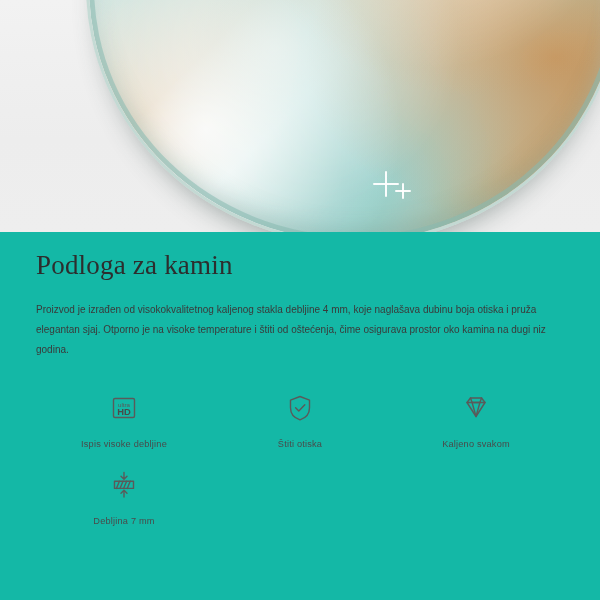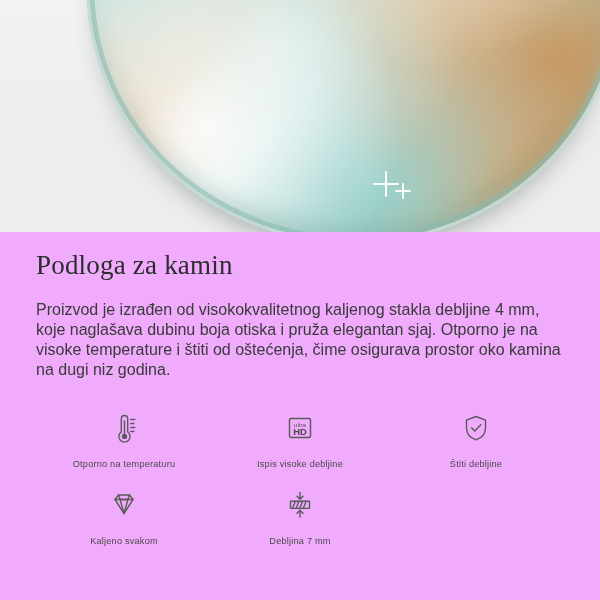--- a/index.html
+++ b/index.html
@@ -10,21 +10,21 @@
     width: 600px;
     height: 600px;
     background: #ffffff;
     font-family: "Liberation Sans", sans-serif;
     overflow: hidden;
   }
   .page {
     position: relative;
     width: 600px;
     height: 600px;
-    background: #f0abfc;
+    background: #14b8a6;
     box-sizing: border-box;
   }
 
   
   .hero {
     position: relative;
     width: 600px;
     height: 232px;
     overflow: hidden;
     background: #ffffff;
@@ -107,21 +107,21 @@
     font-family: "Liberation Serif", serif;
     font-weight: 400;
     font-size: 27px;
     line-height: 34px;
     color: #2d2d2d;
     letter-spacing: 0.2px;
   }
   .headline .l2 { display: block; }
   .desc {
     margin: 18px 0 1px 0;
-    font-size: 16px;
+    font-size: 10px;
     line-height: 20px;
     color: #3a3a3a;
     max-width: 540px;
   }
 
   
   .features {
     margin-top: 26px;
     display: grid;
     grid-template-columns: repeat(3, 1fr);
@@ -173,51 +173,40 @@
   <div class="content">
 
     <h1 class="headline">
       <span>Podloga za kamin</span>
     </h1>
 
     <p class="desc">Proizvod je izrađen od visokokvalitetnog kaljenog stakla debljine 4 mm, koje naglašava dubinu boja otiska i pruža elegantan sjaj. Otporno je na visoke temperature i štiti od oštećenja, čime osigurava prostor oko kamina na dugi niz godina.</p>
 
     <div class="features">
 
-      <div class="feature">
-        <div class="feature-icon">
-          <svg width="44" height="44" viewBox="0 0 44 44">
-            <path class="stroke" d="M22.5 9.5a3.2 3.2 0 0 1 3.2 3.2v13.2a5.6 5.6 0 1 1-6.4 0V12.7a3.2 3.2 0 0 1 3.2-3.2z"></path>
-            <path class="stroke" d="M22.5 15v12.6"></path>
-            <circle cx="22.5" cy="30.4" r="2.6" fill="#5a5a5a" stroke="none"></circle>
-            <path class="stroke" d="M28.8 13.5h4M28.8 17.5h3M28.8 21.5h4M28.8 25.5h3"></path>
-          </svg>
-        </div>
-        <div class="feature-label">Otporno na temperaturu</div>
-      </div>
 
       <div class="feature">
         <div class="feature-icon">
           <svg width="44" height="44" viewBox="0 0 44 44">
             <rect class="stroke" x="11.5" y="12.5" width="21" height="19" rx="1.5"></rect>
             <text x="22" y="21" text-anchor="middle" font-family="Liberation Sans, sans-serif" font-size="6.2" fill="#5a5a5a">ultra</text>
             <text x="22" y="29.2" text-anchor="middle" font-family="Liberation Sans, sans-serif" font-size="9.4" font-weight="bold" fill="#4a4a4a">HD</text>
           </svg>
         </div>
         <div class="feature-label">Ispis visoke debljine</div>
       </div>
 
       <div class="feature">
         <div class="feature-icon">
           <svg width="44" height="44" viewBox="0 0 44 44">
             <path class="stroke" d="M22 10.5l9.5 3.6v7.6c0 6-4 10.3-9.5 12.1-5.5-1.8-9.5-6.1-9.5-12.1v-7.6L22 10.5z"></path>
             <path class="stroke" d="M17.6 21.8l3.2 3.3 6-6.3"></path>
           </svg>
         </div>
-        <div class="feature-label">Štiti debljine</div>
+        <div class="feature-label">Štiti otiska</div>
       </div>
 
       <div class="feature">
         <div class="feature-icon">
           <svg width="44" height="44" viewBox="0 0 44 44">
             <path class="stroke" d="M13 16.5h18l-9 14-9-14z"></path>
             <path class="stroke" d="M13 16.5l3.5-4.5h11l3.5 4.5"></path>
             <path class="stroke" d="M16.5 12l1.6 4.5L22 30.5l3.9-14 1.6-4.5"></path>
             <path class="stroke" d="M18.1 16.5h7.8"></path>
           </svg>

